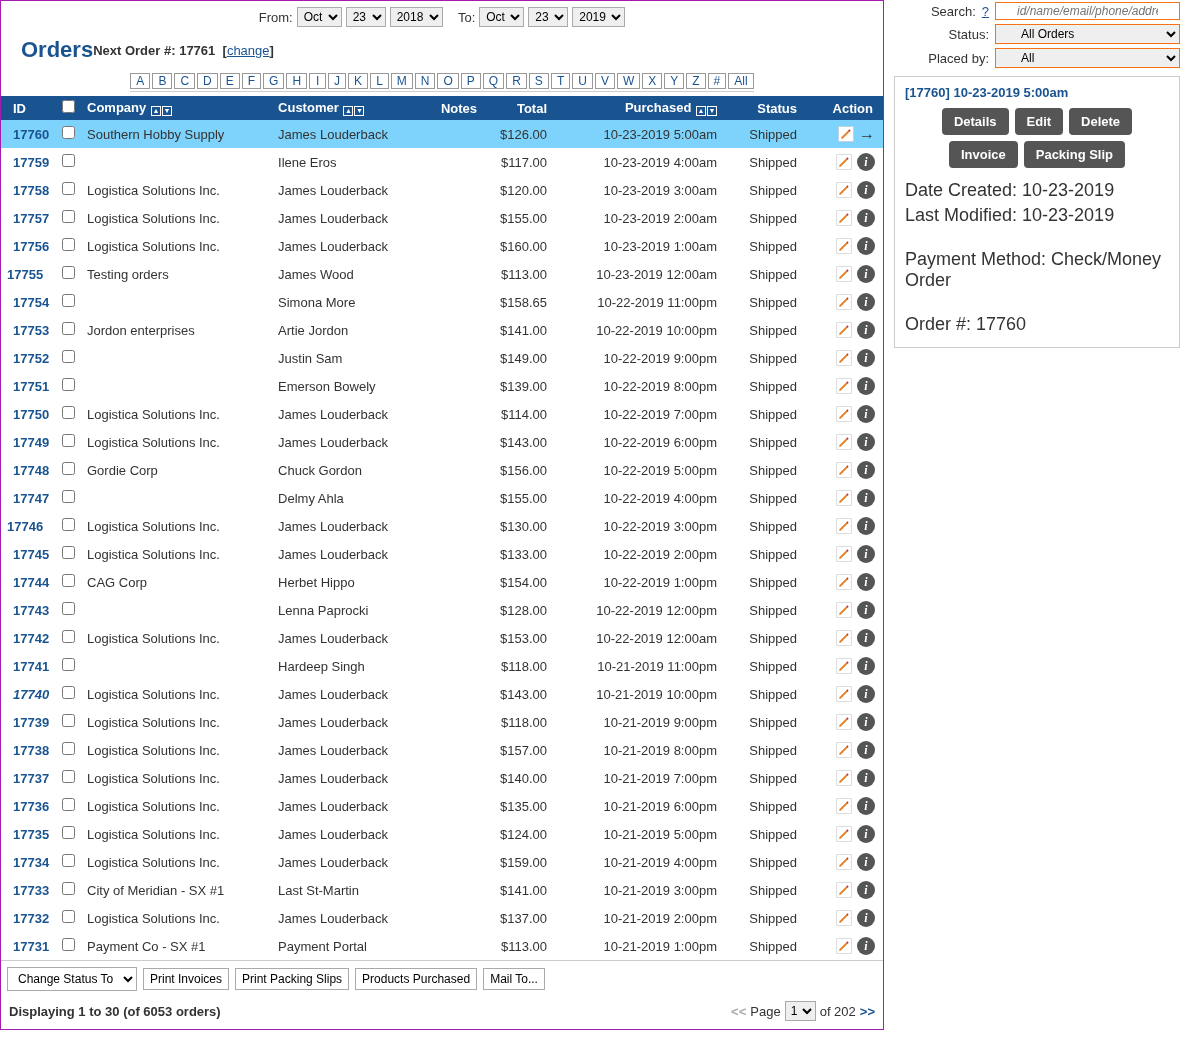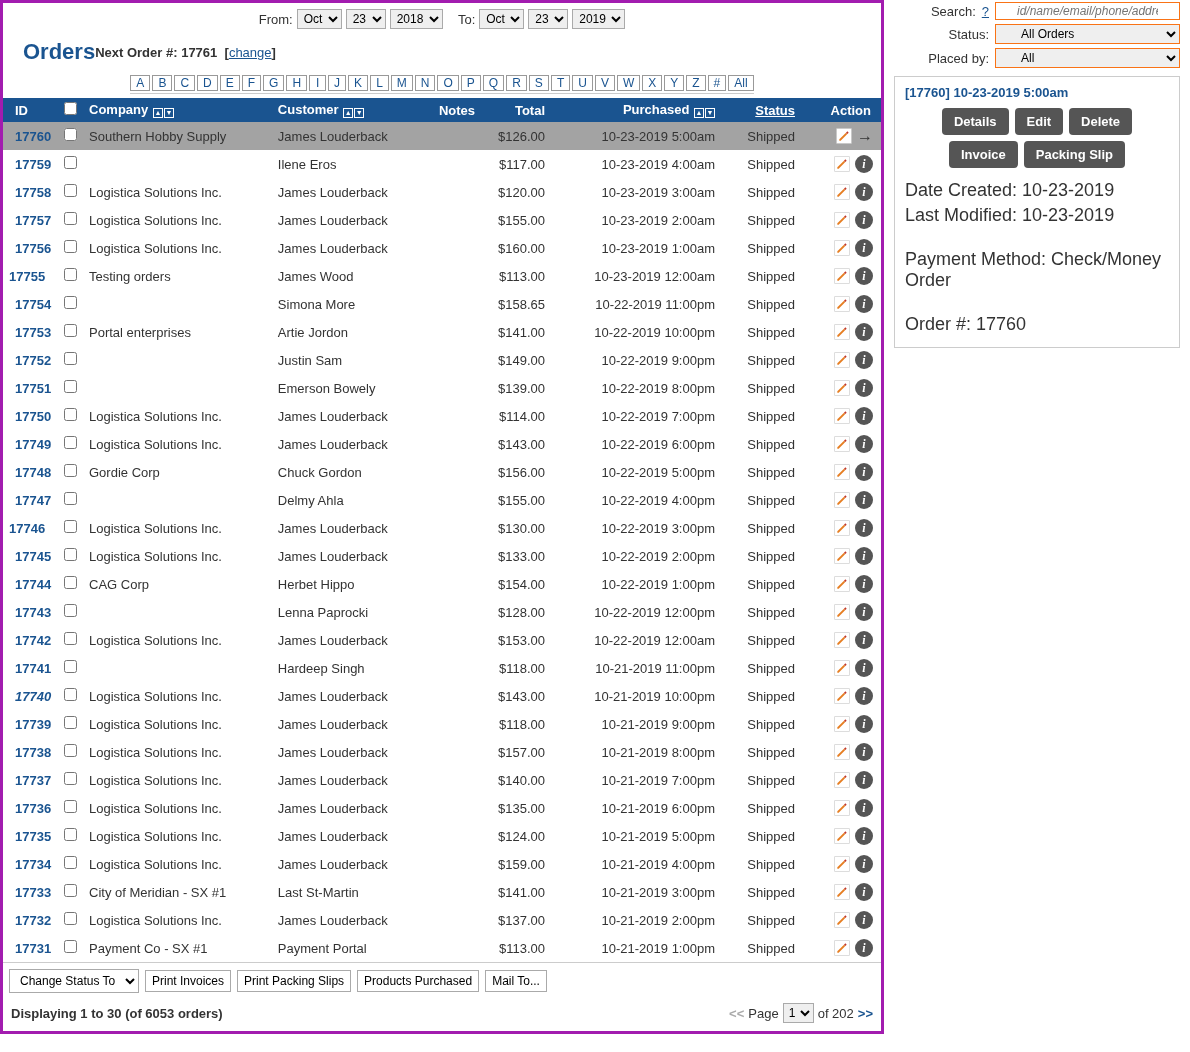--- a/index.html
+++ b/index.html
@@ -1,39 +1,39 @@
 <!DOCTYPE html>
 <html><head>
 <meta charset="utf-8">
 <style>
 * { box-sizing: border-box; margin: 0; padding: 0; }
 body { font-family: "Segoe UI", Tahoma, sans-serif; font-size: 13px; color: #333; background: #fff; }
 .container { display: flex; width: 1190px; }
-.main { flex: 0 0 884px; border: 3px solid #a21caf; background: #fff; padding: 0; }
+.main { flex: 0 0 884px; border: 1px solid #a21caf; background: #fff; padding: 0; }
 .side { flex: 1; padding: 0 10px; }
 
 .topbar { display: flex; align-items: center; padding: 6px 12px; justify-content: center;}
 .topbar .from-to { display:flex; align-items:center; gap:4px;}
 .topbar select { font-size:12px; border:1px solid #aaa; padding:1px 2px;}
 
 .subhead { display:flex; align-items:center; padding: 4px 12px 8px 20px;}
 .subhead h1 { color:#1a5490; font-size:22px; font-weight:700; }
 .subhead .next { color:#333; font-size:13px; font-weight:600;}
 .subhead .next a { color:#1a5490; text-decoration:underline; font-weight:400;}
 
 .letters { display:flex; justify-content:center; gap:2px; margin:2px auto 4px; border-bottom:1px solid #ccc; padding-bottom:2px; width:fit-content;}
 .letters .ltr { border:1px solid #999; padding:0 5px; font-size:12px; color:#1a5490; cursor:pointer; background:#fff; min-width:17px; text-align:center;}
 
 table.orders { width:100%; border-collapse:collapse; }
 table.orders thead { background:#1a5490; color:#fff; }
 table.orders th { text-align:left; font-weight:700; font-size:13px; padding:4px 6px; }
 table.orders th.r { text-align:right; }
 table.orders td { padding:5px 6px; font-size:13px; border:none;}
 table.orders tbody tr { border:none; }
-table.orders tbody tr.sel { background:#a3a3a3; }
+table.orders tbody tr.sel { background:#7dd3fc; }
 table.orders td.id a { color:#1a5490; font-weight:600; text-decoration:none;}
 table.orders td.r { text-align:right; }
 
 .sort { display:inline-block; vertical-align:middle; }
 .sort span { display:inline-block; width:10px; height:10px; border:1px solid #fff; font-size:7px; line-height:8px; text-align:center; margin-left:1px;}
 
 .actions { display:flex; gap:4px; justify-content:flex-end; align-items:center;}
 .icon-edit { width:18px; height:18px; display:inline-flex; align-items:center; justify-content:center; cursor:pointer;}
 .icon-edit svg { width:16px; height:16px; }
 .icon-info { width:18px; height:18px; border-radius:50%; background:#555; color:#fff; font-weight:700; font-family:serif; font-style:italic; display:inline-flex; align-items:center; justify-content:center; font-size:12px; cursor:pointer;}
@@ -124,21 +124,21 @@
     <table class="orders">
       <thead>
         <tr>
           <th style="width:55px;padding-left:12px;">ID</th>
           <th style="width:24px;"><input type="checkbox" style=""></th>
           <th><span>Company</span> <span class="sort"><span>▲</span><span>▼</span></span></th>
           <th><span>Customer</span> <span class="sort"><span>▲</span><span>▼</span></span></th>
           <th class="r" style="width:55px;">Notes</th>
           <th class="r" style="width:70px;">Total</th>
           <th class="r" style="width:170px;"><span>Purchased</span> <span class="sort"><span>▲</span><span>▼</span></span></th>
-          <th class="r" style="width:80px;text-decoration:underline;">Status</th>
+          <th class="r" style="width:80px;">Status</th>
           <th class="r" style="width:80px;padding-right:10px;">Action</th>
         </tr>
       </thead>
       <tbody id="tbody">
           <tr class="sel">
             <td class="id" style="padding-left:12px;"><a href="#">17760</a></td>
             <td><input type="checkbox" style=""></td>
             <td>Southern Hobby Supply</td>
             <td>James Louderback</td>
             <td class="r"></td>
@@ -286,21 +286,21 @@
                     <path d="M15 7 L17 5 L19 7 L17 9 Z" fill="#c0392b"></path>
                   </svg>
                 </span>
                 <span class="icon-info">i</span>
               </div>
             </td>
           </tr>
           <tr>
             <td class="id" style="padding-left:12px;"><a href="#">17753</a></td>
             <td><input type="checkbox" style=""></td>
-            <td>Portal enterprises</td>
+            <td>Jordon enterprises</td>
             <td>Artie Jordon</td>
             <td class="r"></td>
             <td class="r">$141.00</td>
             <td class="r">10-22-2019 10:00pm</td>
             <td class="r">Shipped</td>
             <td class="r" style="padding-right:8px;">
               <div class="actions">
                 <span class="icon-edit">
                   <svg viewBox="0 0 24 24">
                     <rect x="1" y="1" width="22" height="22" fill="#fff" stroke="#ccc"></rect>

